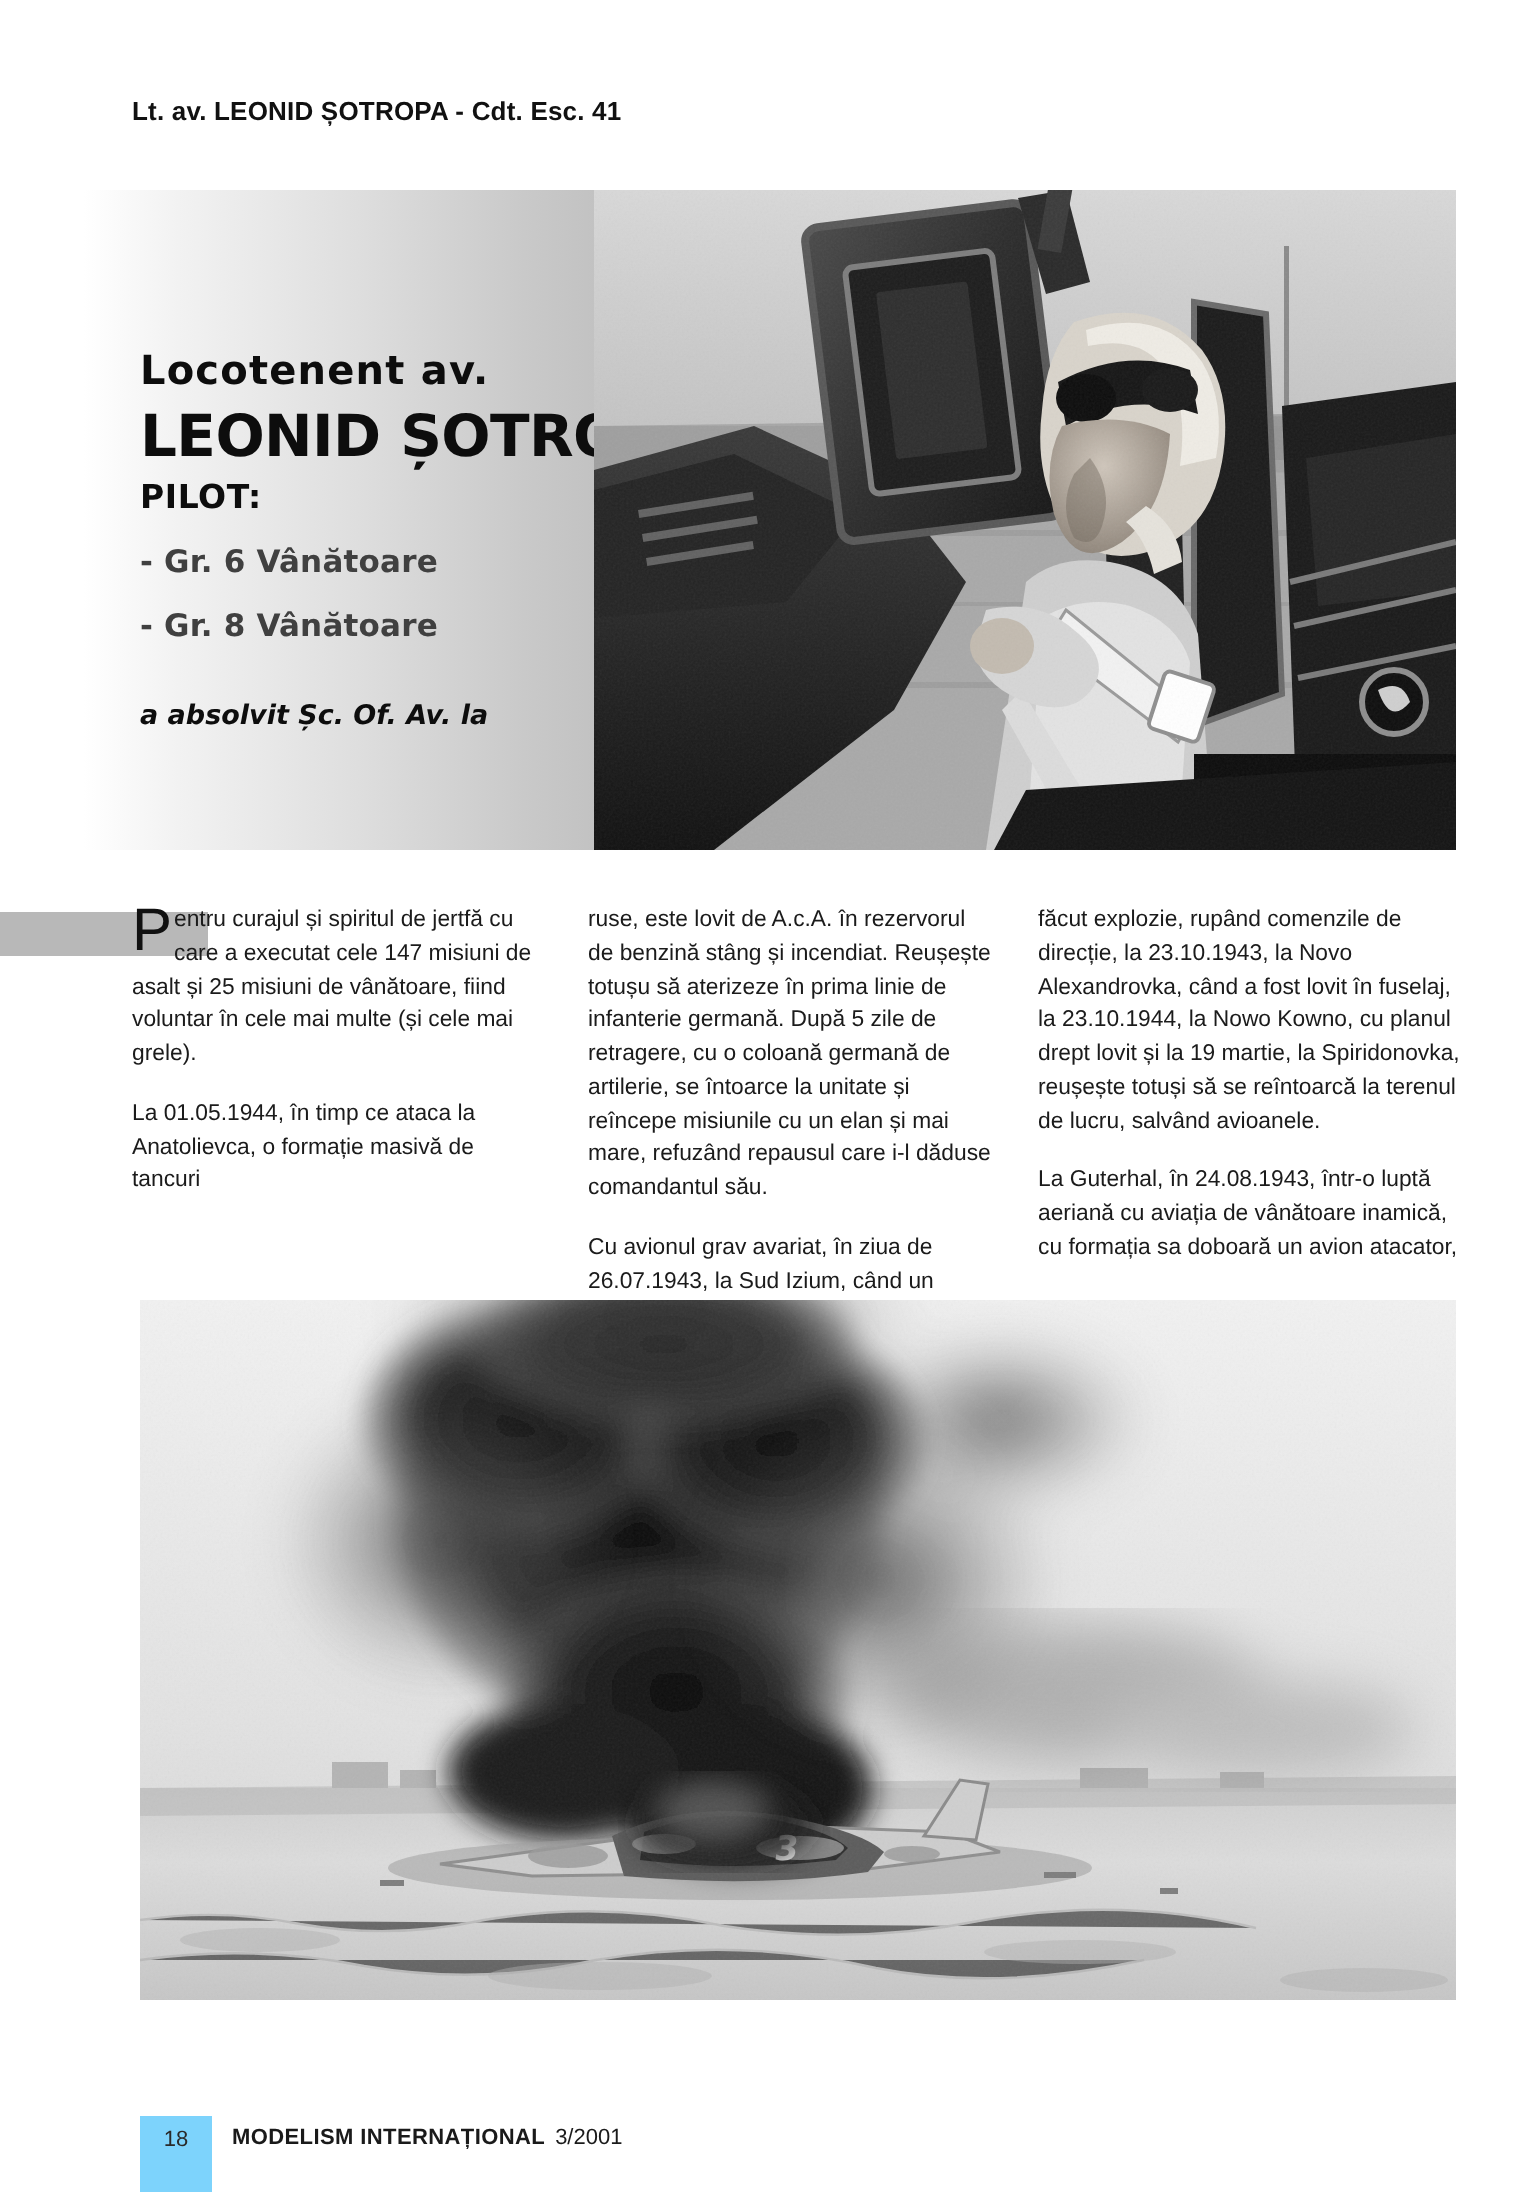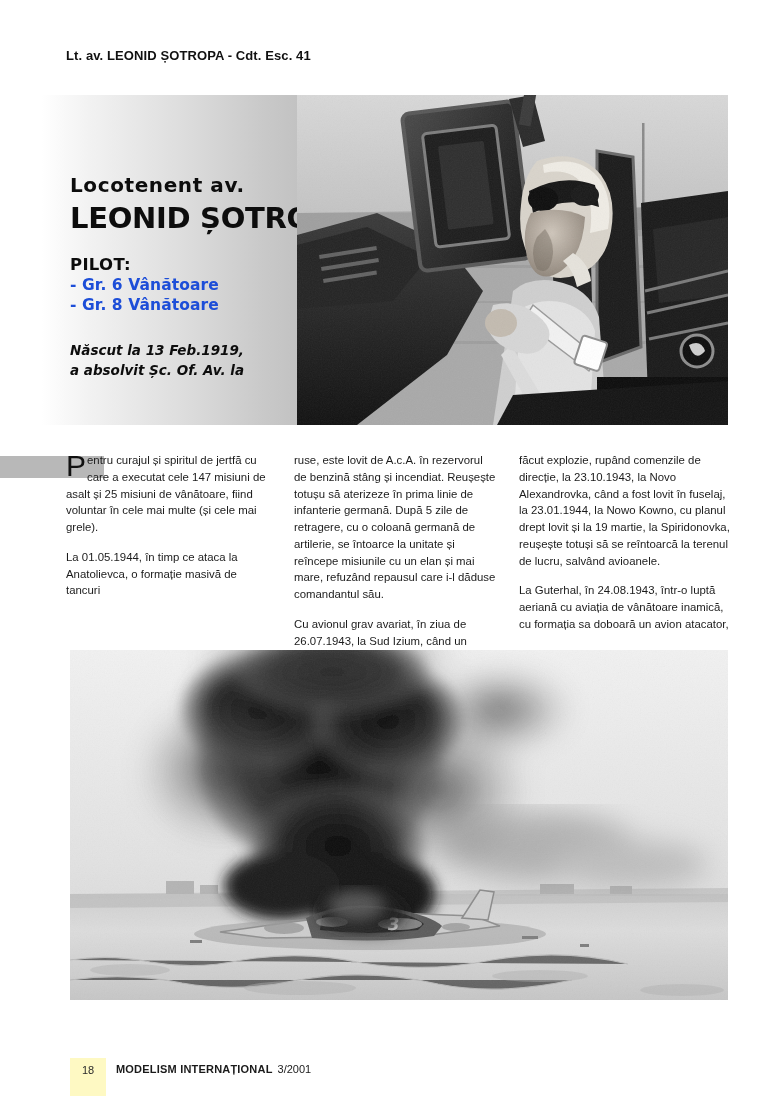--- a/index.html
+++ b/index.html
@@ -67,35 +67,35 @@
     line-height: 1.02;
     margin-top: 9px;
     color: #0d0d0d;
     white-space: nowrap;
   }
   .pilot-label {
     font-family: "DejaVu Sans", sans-serif;
     font-weight: bold;
     font-size: 16.5px;
     letter-spacing: 0.3px;
-    margin-top: 21px;
+    margin-top: 5px;
     color: #0d0d0d;
   }
   .unit-list {
     margin: 0;
     padding: 0;
     list-style: none;
   }
   .unit-list li {
     font-family: "DejaVu Sans", sans-serif;
     font-weight: bold;
     font-size: 15.5px;
     letter-spacing: 0.1px;
-    margin-top: 2px;
-    color: #1d4ed8;
+    margin-top: 14px;
+    color: #404040;
   }
   .bio {
     margin-top: 27px;
     font-family: "DejaVu Sans", sans-serif;
     font-weight: bold;
     font-style: italic;
     font-size: 13.5px;
     line-height: 1.48;
     color: #0d0d0d;
   }
@@ -171,21 +171,21 @@
     top: 1058px;
     width: 600px;
     height: 38px;
   }
   .folio {
     position: absolute;
     left: 0;
     top: 0;
     width: 36px;
     height: 38px;
-    background: #fef9c3;
+    background: #7dd3fc;
     font-size: 11px;
     color: #2a2a2a;
     display: flex;
     align-items: flex-start;
     justify-content: center;
     padding-top: 6px;
     box-sizing: border-box;
   }
   .imprint {
     position: absolute;
@@ -216,21 +216,20 @@
     <div class="eyebrow">
       <span>Locotenent av.</span>
     </div>
     <div class="headline">LEONID ȘOTROPA</div>
     <div class="pilot-label">PILOT:</div>
     <ul class="unit-list">
       <li>- Gr. 6 Vânătoare</li>
       <li>- Gr. 8 Vânătoare</li>
     </ul>
     <div class="bio">
-      <div>Născut la 13 Feb.1919,</div>
       <div>a absolvit Șc. Of. Av. la</div>
     </div>
   </div>
 
   <div class="hero-photo">
     <svg width="431" height="330" viewBox="0 0 431 330" aria-hidden="true">
       <defs>
         <linearGradient id="skyG" x1="0" y1="0" x2="0" y2="1">
           <stop offset="0%" stop-color="#d8d8d8"></stop>
           <stop offset="55%" stop-color="#b9b9b9"></stop>
@@ -343,21 +342,21 @@
     <p><span class="dropcap">P</span><span>entru curajul și spiritul de jertfă cu care a executat cele 147 misiuni de asalt și 25 misiuni de vânătoare, fiind voluntar în cele mai multe (și cele mai grele).</span></p>
     <p>La 01.05.1944, în timp ce ataca la Anatolievca, o formație masivă de tancuri</p>
   </div>
 
   <div class="col c2">
     <p>ruse, este lovit de A.c.A. în rezervorul de benzină stâng și incendiat. Reușește totușu să aterizeze în prima linie de infanterie germană. După 5 zile de retragere, cu o coloană germană de artilerie, se întoarce la unitate și reîncepe misiunile cu un elan și mai mare, refuzând repausul care i-l dăduse comandantul său.</p>
     <p>Cu avionul grav avariat, în ziua de 26.07.1943, la Sud Izium, când un proiectil de A.c.A. i-a pătruns în fuselaj, unde a</p>
   </div>
 
   <div class="col c3">
-    <p>făcut explozie, rupând  comenzile de direcție, la 23.10.1943, la Novo Alexandrovka, când a fost lovit în fuselaj, la 23.01.1944, la Nowo Kowno, cu planul drept lovit și la 19 martie, la Spiridonovka, reușește totuși să se reîntoarcă la terenul de lucru, salvând avioanele.</p>
+    <p>făcut explozie, rupând  comenzile de direcție, la 23.10.1943, la Novo Alexandrovka, când a fost lovit în fuselaj, la 23.10.1944, la Nowo Kowno, cu planul drept lovit și la 19 martie, la Spiridonovka, reușește totuși să se reîntoarcă la terenul de lucru, salvând avioanele.</p>
     <p>La Guterhal, în 24.08.1943, într-o luptă aeriană cu aviația de vânătoare inamică, cu formația sa doboară un avion atacator,</p>
   </div>
 </div>
 
 <div class="bottom-photo">
   <svg width="658" height="350" viewBox="0 0 658 350" aria-hidden="true">
     <defs>
       <linearGradient id="skyB" x1="0" y1="0" x2="0" y2="1">
         <stop offset="0%" stop-color="#f1f1f1"></stop>
         <stop offset="60%" stop-color="#e2e2e2"></stop>

